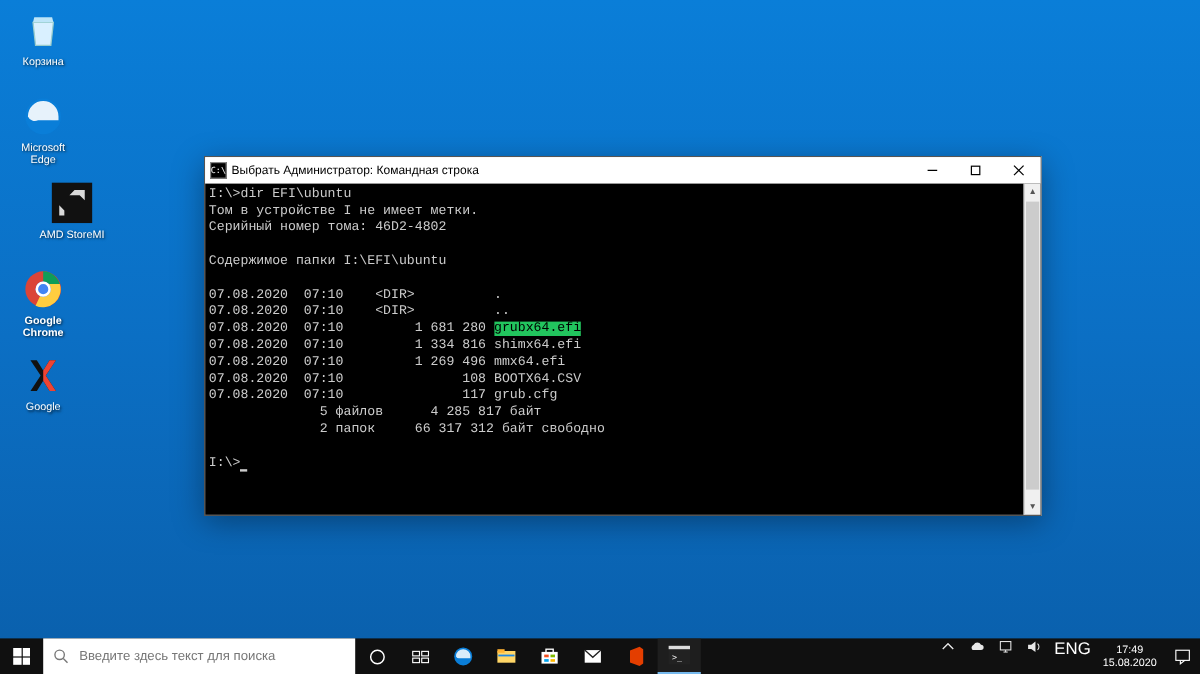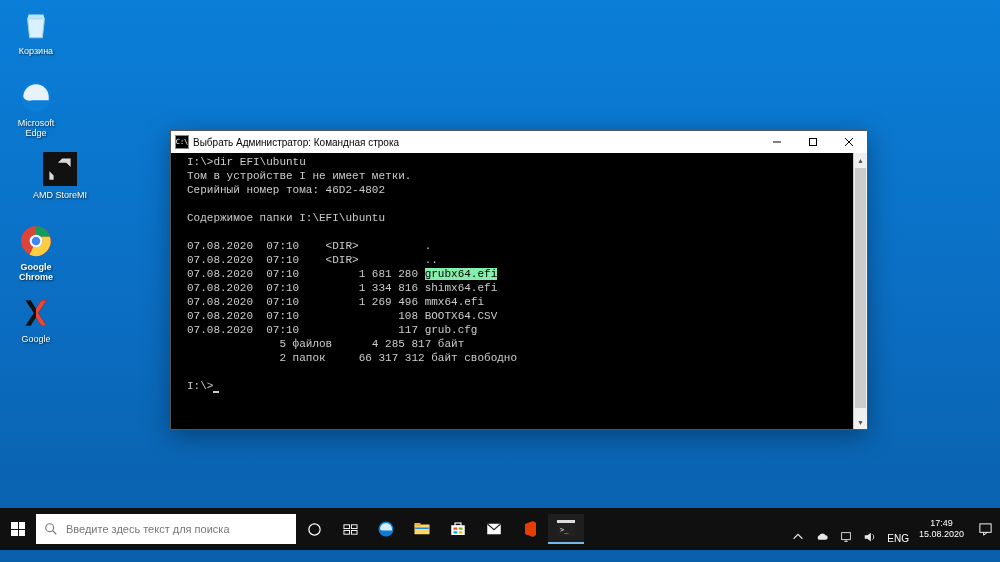--- a/index.html
+++ b/index.html
@@ -37,63 +37,63 @@
   }
   .titlebar .title { flex: 1; }
   .wctrl {
     width: 36px; height: 22px; display: flex; align-items: center;
     justify-content: center; font-size: 10px; cursor: pointer;
   }
   .wctrl svg { width: 10px; height: 10px; }
   .termbody {
     flex: 1; background: #000; color: #ccc;
     font-family: 'Consolas', 'Courier New', monospace;
-    font-size: 11px; line-height: 14px; padding: 2px 16px;
+    font-size: 11px; line-height: 14px; padding: 2px 3px;
     white-space: pre; overflow: hidden; position: relative;
   }
-  .termbody .sel { background: #86efac; color: #000; }
+  .termbody .sel { background: #22c55e; color: #000; }
   .termscroll {
     position: absolute; right: 0; top: 22px; bottom: 0; width: 14px;
     background: #f0f0f0; border-left: 1px solid #ccc;
   }
   .termscroll .thumb {
     position: absolute; top: 15px; left: 1px; right: 1px; height: 240px;
     background: #ccc;
   }
   .termscroll .arr {
     position: absolute; left: 0; right: 0; height: 14px;
     display: flex; align-items: center; justify-content: center;
     font-size: 7px; color: #555;
   }
   .termscroll .arr.up { top: 0; }
   .termscroll .arr.dn { bottom: 0; }
   .cursor { display: inline-block; width: 6px; height: 2px; background: #ccc; vertical-align: bottom; }
   
   .taskbar {
-    position: absolute; bottom: 12px; left: 0; right: 0; height: 42px;
+    position: absolute; bottom: 0; left: 0; right: 0; height: 30px;
     background: #101010; display: flex; align-items: center; color: #fff;
   }
   .startbtn {
     width: 36px; height: 30px; display: flex; align-items: center; justify-content: center;
     cursor: pointer;
   }
   .winlogo { width: 14px; height: 14px; display: grid; grid-template-columns: 1fr 1fr; grid-template-rows: 1fr 1fr; gap: 1px; }
   .winlogo span { background: #fff; }
   .searchbox {
     width: 260px; height: 30px; background: #fff; display: flex; align-items: center;
     padding: 0 8px; color: #777; font-size: 11px;
   }
   .searchbox .sicon { width: 14px; height: 14px; margin-right: 8px; }
   .tbicon {
     width: 36px; height: 30px; display: flex; align-items: center; justify-content: center;
     cursor: pointer;
   }
   .tbicon.active { border-bottom: 2px solid #76b9ed; background: #272727a0; }
   .tbspace { flex: 1; }
-  .systray { display: flex; align-items: flex-end; height: 30px; padding: 0 4px; gap: 10px; font-size: 10px; }
+  .systray { display: flex; align-items: flex-start; height: 30px; padding: 0 4px; gap: 10px; font-size: 14px; }
   .systray .ico { width: 14px; height: 14px; opacity: .9; }
   .clock { text-align: center; line-height: 11px; font-size: 9px; padding: 0 6px; }
   .notif { width: 30px; height: 30px; display: flex; align-items: center; justify-content: center; cursor: pointer; }
 </style>
 </head>
 <body>
 
 <div class="desktop" id="desktop">
     <div class="dicon" style="top: 78px; left: 6px;">
       <div class="ic">

